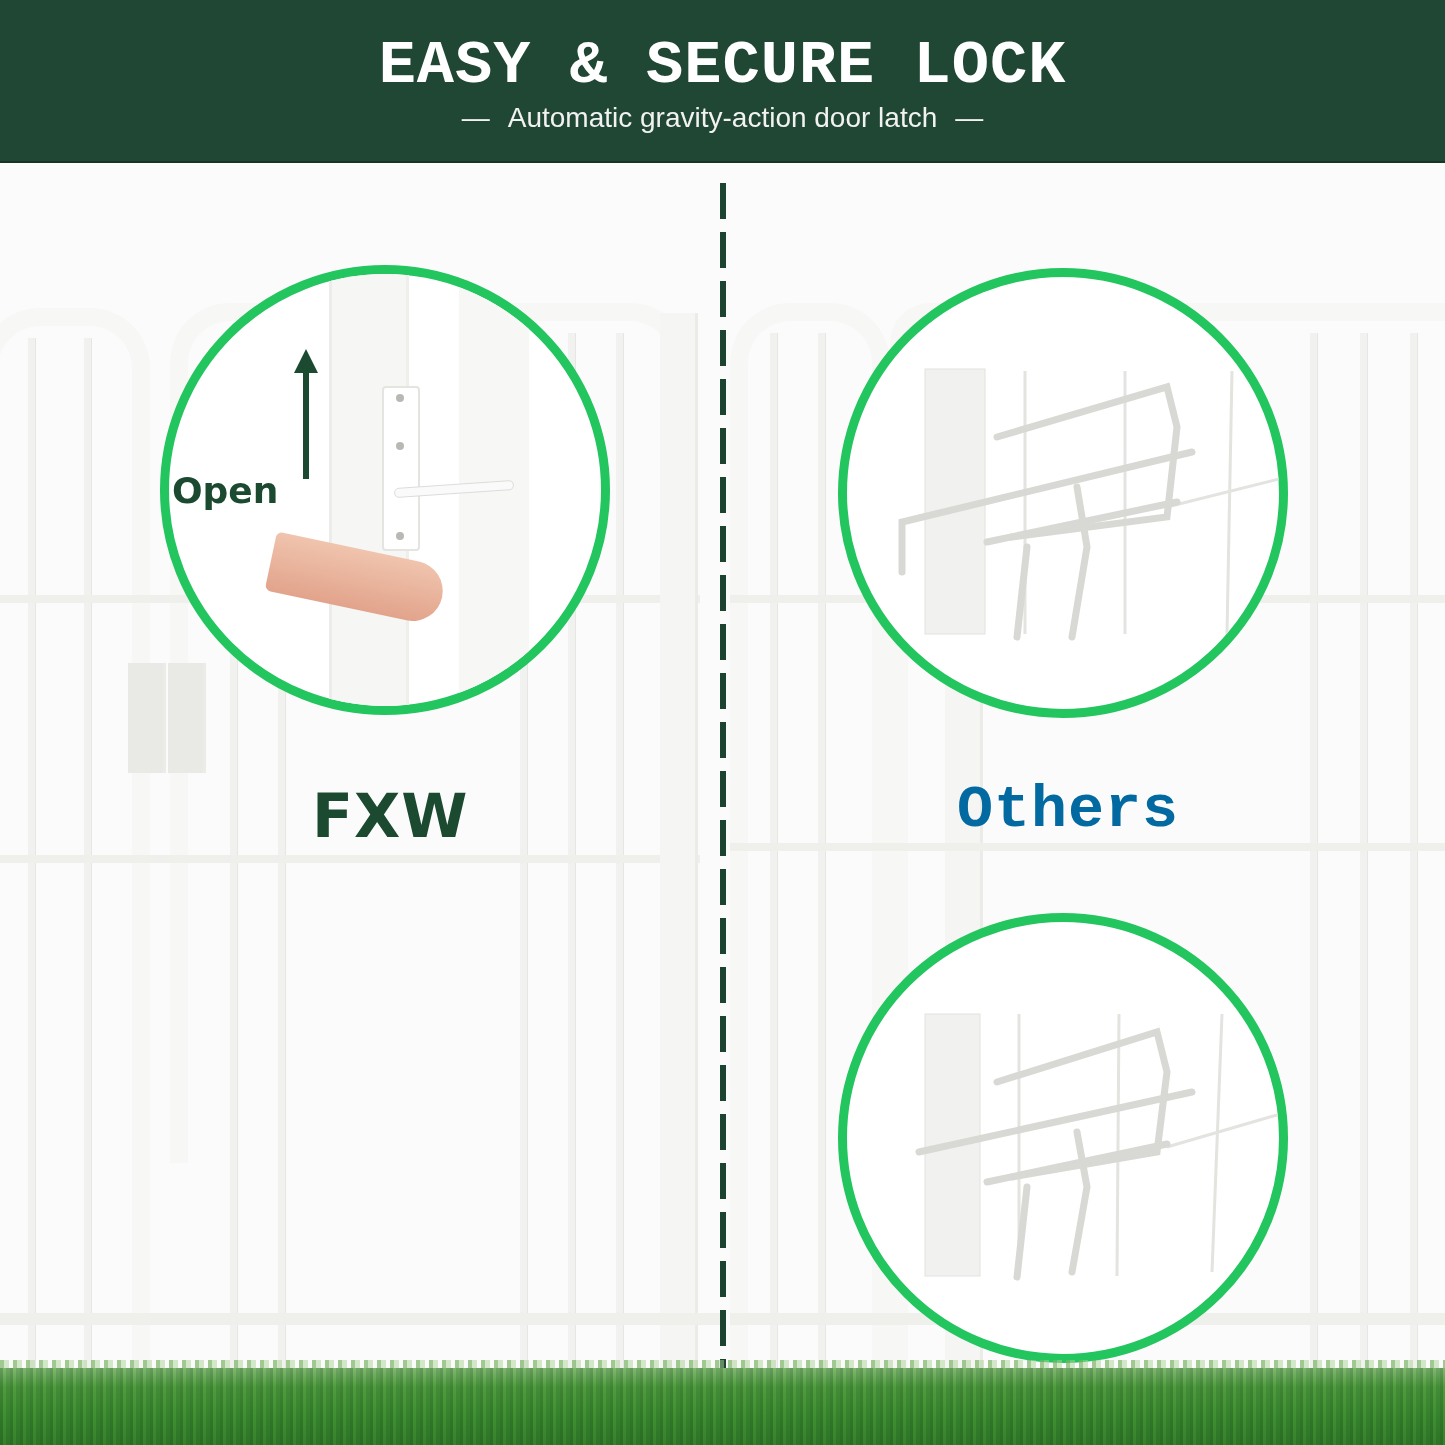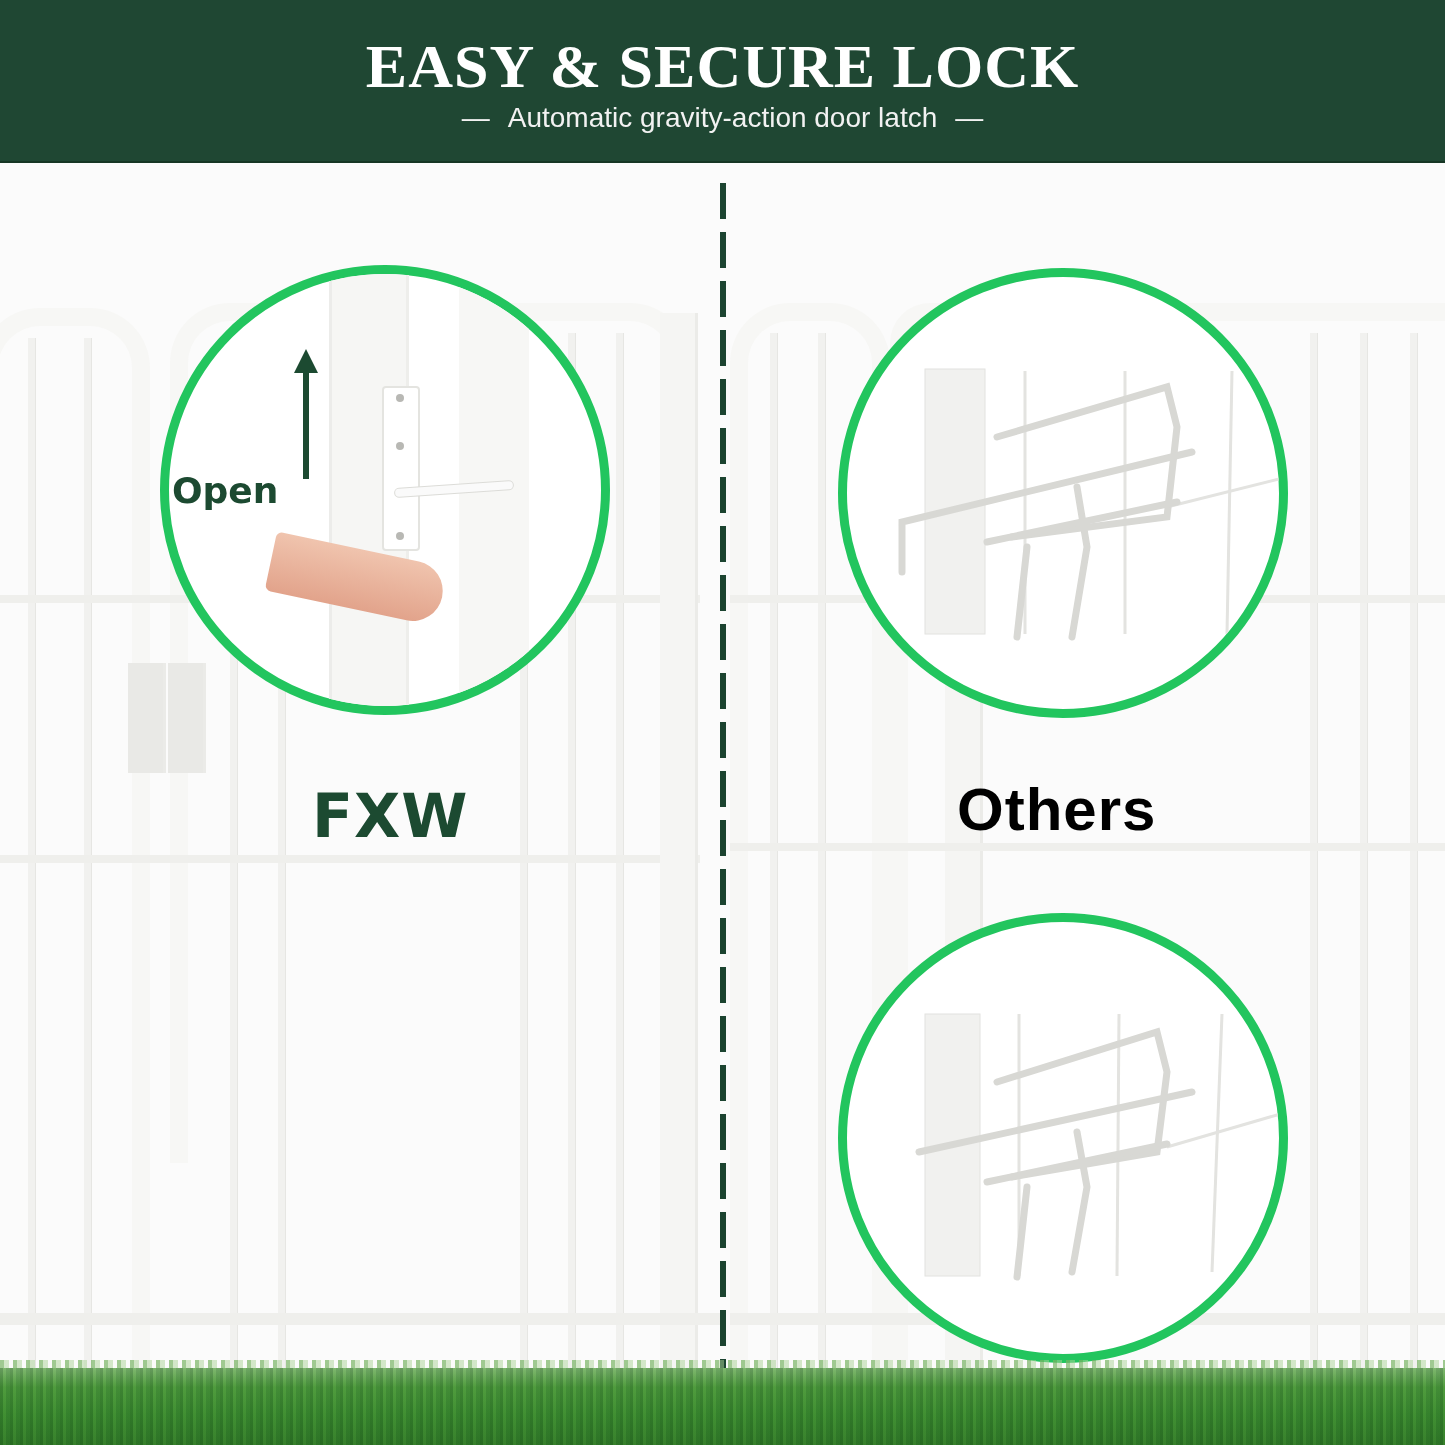--- a/index.html
+++ b/index.html
@@ -6,21 +6,21 @@
   html, body { width: 1445px; height: 1445px; overflow: hidden; background: #ffffff; }
   body { position: relative; font-family: "DejaVu Sans", sans-serif; }
 
   .header {
     position: absolute; left: 0; top: 0; width: 1445px; height: 163px;
     background: #1f4733; border-bottom: 2px solid #163624;
     text-align: center; color: #ffffff;
   }
   .header .title {
     position: absolute; left: 0; right: 0; top: 28px;
-    font-family: Liberation Serif, serif; font-weight: bold;
+    font-family: Liberation Mono, monospace; font-weight: bold;
     font-size: 62px; letter-spacing: 1px; line-height: 76px;
   }
   .header .subtitle {
     position: absolute; left: 0; right: 0; top: 100px;
     font-family: "Liberation Sans", sans-serif; font-size: 28px; line-height: 36px;
     color: #f2f2f2;
   }
   .header .subtitle .dash { display: inline-block; margin: 0 18px; }
 
   .scene { position: absolute; left: 0; top: 163px; width: 1445px; height: 1282px; overflow: hidden; background: #fbfbfb; }
@@ -49,21 +49,21 @@
     position: absolute; left: 0; top: 1197px; width: 1445px; height: 14px;
     background: repeating-linear-gradient(90deg, rgba(120,180,100,0.7) 0 4px, rgba(170,210,150,0.5) 4px 9px, transparent 9px 13px);
   }
 
   .circle {
     position: absolute; width: 450px; height: 450px; border-radius: 50%;
     border: 9px solid #22c55e; background: #ffffff; overflow: hidden;
   }
 
   .label-green { color: #1c4a31; font-family: "DejaVu Sans", sans-serif; font-weight: bold; }
-  .label-gray { color: #000000; font-family: Liberation Sans, sans-serif; font-weight: bold; }
+  .label-gray { color: #0369a1; font-family: Liberation Mono, monospace; font-weight: bold; }
 
   .brand-label { position: absolute; font-size: 60px; line-height: 80px; letter-spacing: 1px; }
 </style>
 </head>
 <body>
 
 <div class="header">
   <div class="title">EASY &amp; SECURE LOCK</div>
   <div class="subtitle">
     <span class="dash">—</span><span>Automatic gravity-action door latch</span><span class="dash">—</span>

